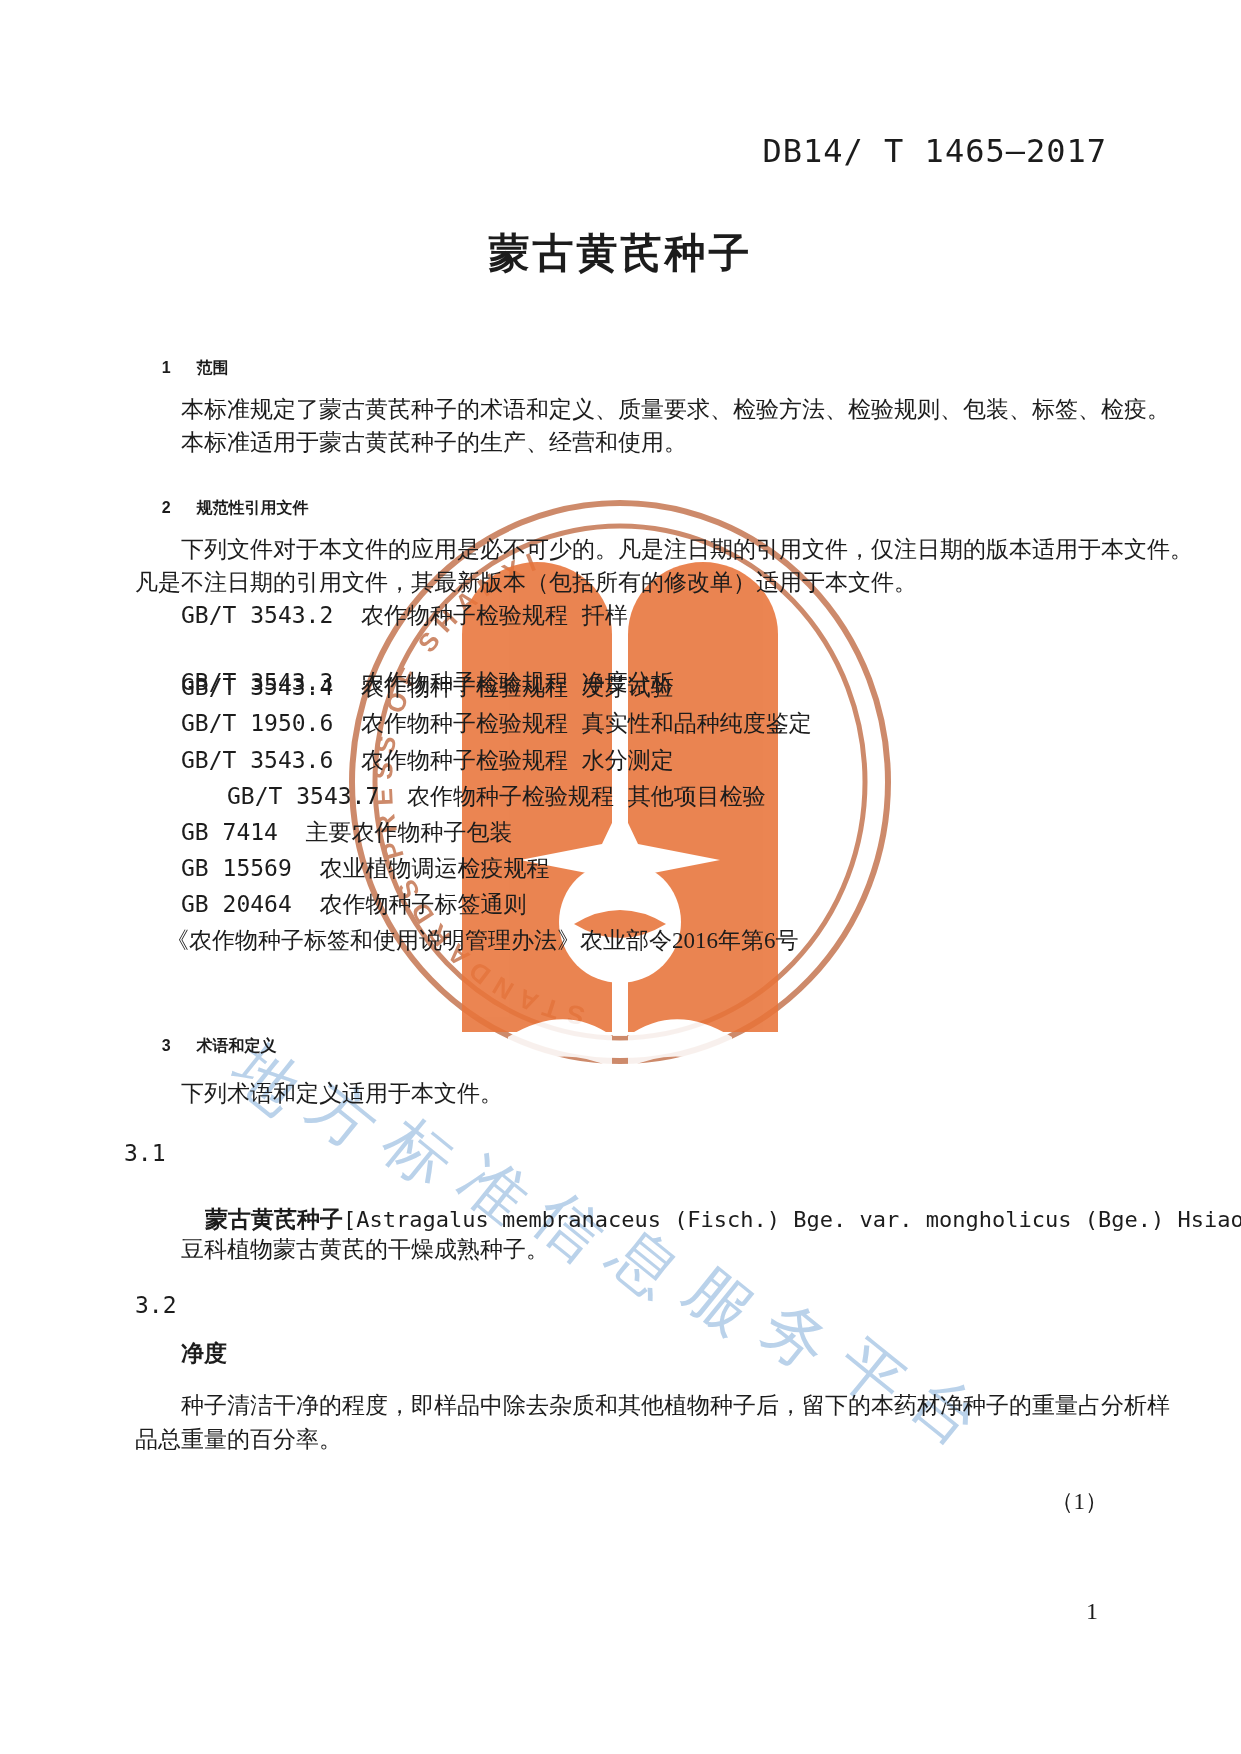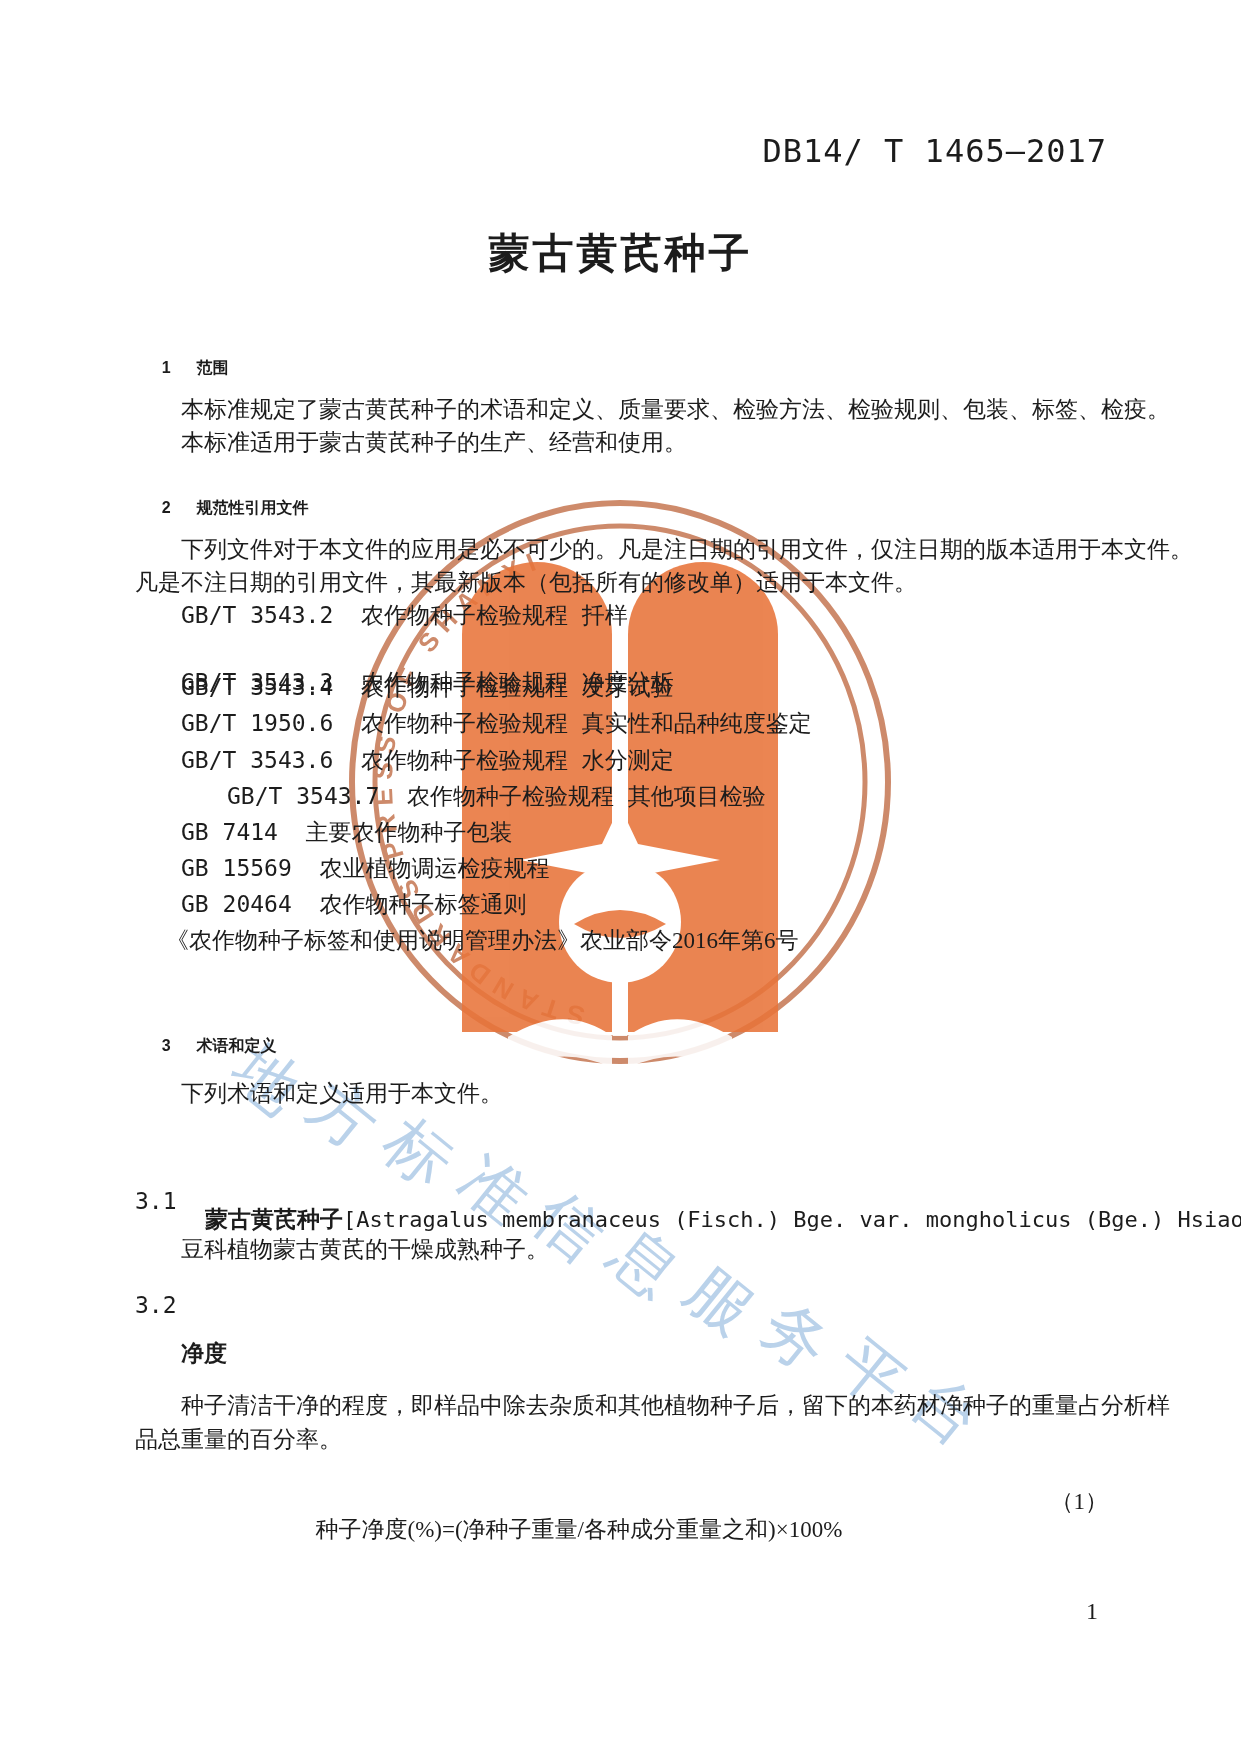--- a/index.html
+++ b/index.html
@@ -107,31 +107,30 @@
     <div class="abs body-text mono" style="top:819px;left:181px;">GB 7414  主要农作物种子包装</div>
     <div class="abs body-text mono" style="top:855px;left:181px;">GB 15569  农业植物调运检疫规程</div>
     <div class="abs body-text mono" style="top:891px;left:181px;">GB 20464  农作物种子标签通则</div>
     <div class="abs body-text" style="top:927px;left:166px;">《农作物种子标签和使用说明管理办法》农业部令2016年第6号</div>
 
     <div class="abs heading" style="top:1018px;left:135px;">
       <span class="h-no">3</span><span>术语和定义</span>
     </div>
     <div class="abs body-text" style="top:1080px;left:181px;text-align:right;">下列术语和定义适用于本文件。</div>
 
-    <div class="abs clause-no" style="top:1140px;left:135px;margin-top:48px;">3.1</div>
+    <div class="abs clause-no" style="top:1140px;left:124px;">3.1</div>
     <div class="abs" style="top:1186px;left:181px;">
       <span class="term">蒙古黄芪种子</span><span class="latin">[Astragalus membranaceus (Fisch.) Bge. var. mongholicus (Bge.) Hsiao]</span>
     </div>
     <div class="abs body-text" style="top:1236px;left:181px;">豆科植物蒙古黄芪的干燥成熟种子。</div>
 
     <div class="abs clause-no" style="top:1292px;left:135px;">3.2</div>
     <div class="abs term" style="top:1338px;left:181px;">净度</div>
     <div class="abs body-text" style="top:1392px;left:181px;">种子清洁干净的程度，即样品中除去杂质和其他植物种子后，留下的本药材净种子的重量占分析样</div>
     <div class="abs body-text" style="top:1426px;left:135px;">品总重量的百分率。</div>
 
     <div class="abs body-text formula-row" style="top:1488px;">
-      <span style="margin-left:146px;">种子净度(%)=(净种子重量/各种成分重量之和)×100%</span>
       <span class="formula-no">（1）</span>
     </div>
 
     <div class="abs page-num" style="top:1598px;left:1086px;">1</div>
   </div>
 </div>
 
 </body></html>

